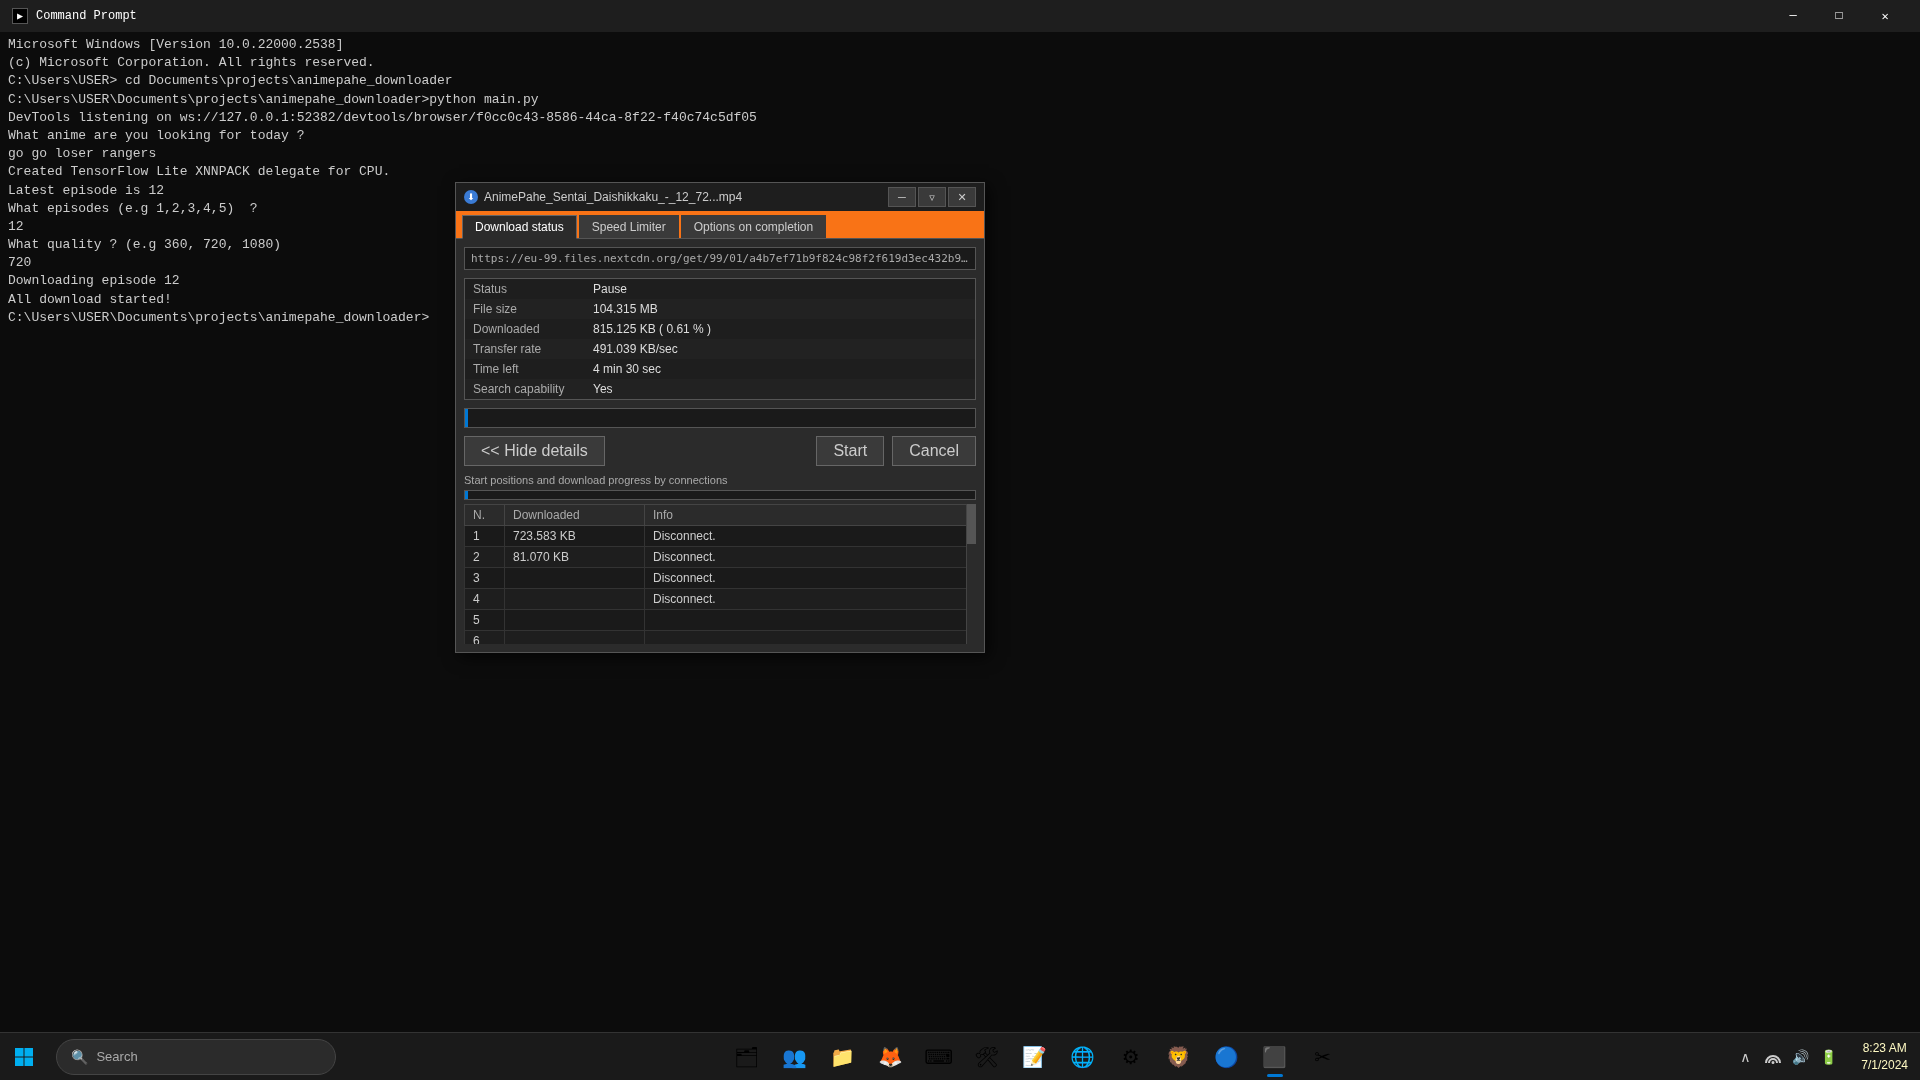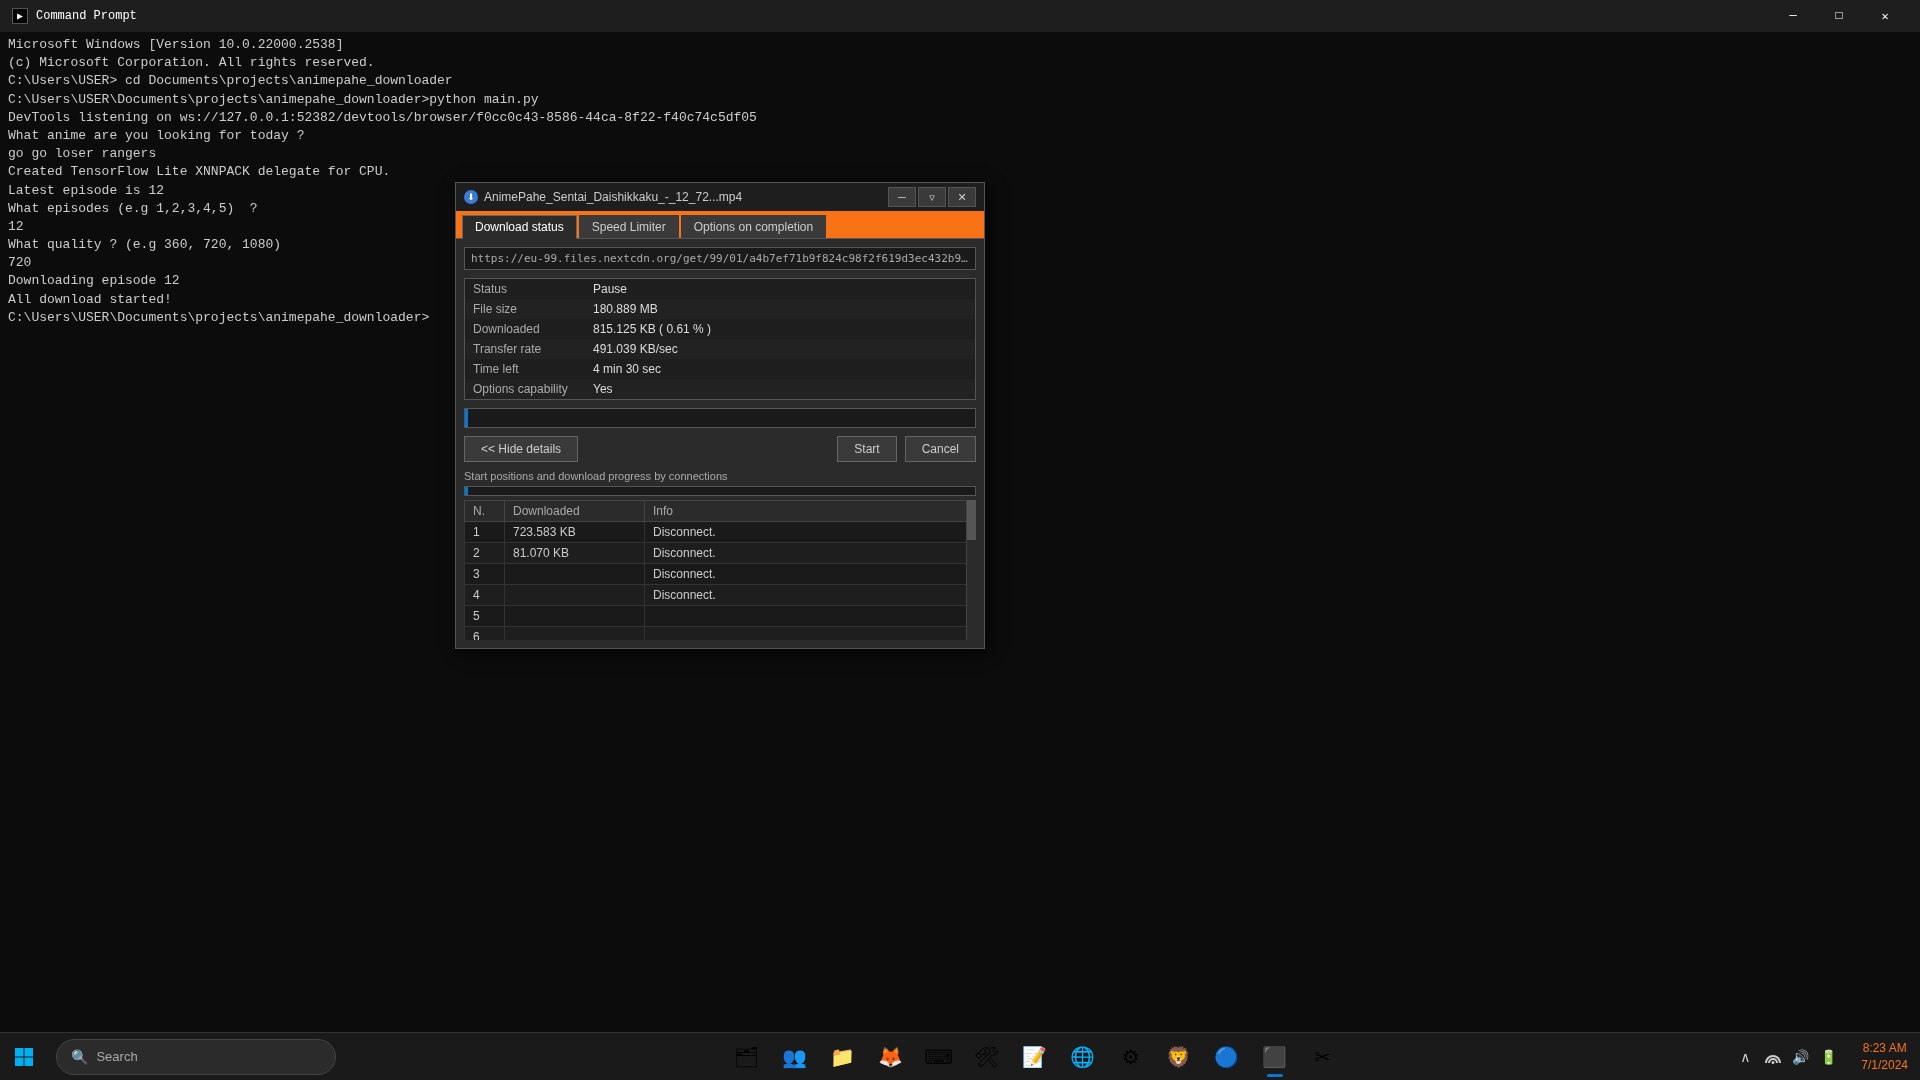--- a/index.html
+++ b/index.html
@@ -231,21 +231,21 @@
       justify-content: space-between;
       align-items: center;
       margin-bottom: 8px;
     }
 
     .dialog-btn {
       padding: 5px 16px;
       background: #3a3a3a;
       border: 1px solid #666;
       color: #ccc;
-      font-size: 12px;
+      font-size: 16px;
       cursor: pointer;
       font-family: 'Segoe UI', sans-serif;
     }
 
     
     .connections-header {
       font-size: 11px;
       color: #aaa;
       margin-bottom: 4px;
     }
@@ -409,21 +409,21 @@
       cursor: pointer;
     }
 
     .taskbar-clock {
       display: flex;
       flex-direction: column;
       align-items: center;
       padding: 0 12px;
       cursor: pointer;
       font-size: 12px;
-      color: #f97316;
+      color: #fef9c3;
       line-height: 1.4;
     }
   </style>
 </head>
 <body>
 
 <div class="cmd-window">
   <div class="cmd-titlebar">
     <div class="cmd-titlebar-icon">▶</div>
     <span class="cmd-titlebar-title">Command Prompt</span>
@@ -478,36 +478,36 @@
 
     <div class="url-bar">https://eu-99.files.nextcdn.org/get/99/01/a4b7ef71b9f824c98f2f619d3ec432b9cae7fc5d17c19fa7854511f21df9a4</div>
 
     <div class="info-table">
       <div class="info-row">
         <span class="info-label">Status</span>
         <span class="info-value">Pause</span>
       </div>
       <div class="info-row">
         <span class="info-label">File size</span>
-        <span class="info-value">180.889  MB</span>
+        <span class="info-value">104.315  MB</span>
       </div>
       <div class="info-row">
         <span class="info-label">Downloaded</span>
         <span class="info-value">815.125  KB  ( 0.61 % )</span>
       </div>
       <div class="info-row">
         <span class="info-label">Transfer rate</span>
         <span class="info-value">491.039  KB/sec</span>
       </div>
       <div class="info-row">
         <span class="info-label">Time left</span>
         <span class="info-value">4 min 30 sec</span>
       </div>
       <div class="info-row">
-        <span class="info-label">Options capability</span>
+        <span class="info-label">Search capability</span>
         <span class="info-value">Yes</span>
       </div>
     </div>
 
     <div class="progress-container">
       <div class="progress-bar" id="progress-bar"></div>
     </div>
 
     <div class="buttons-row">
       <button class="dialog-btn">&lt;&lt; Hide details</button>

